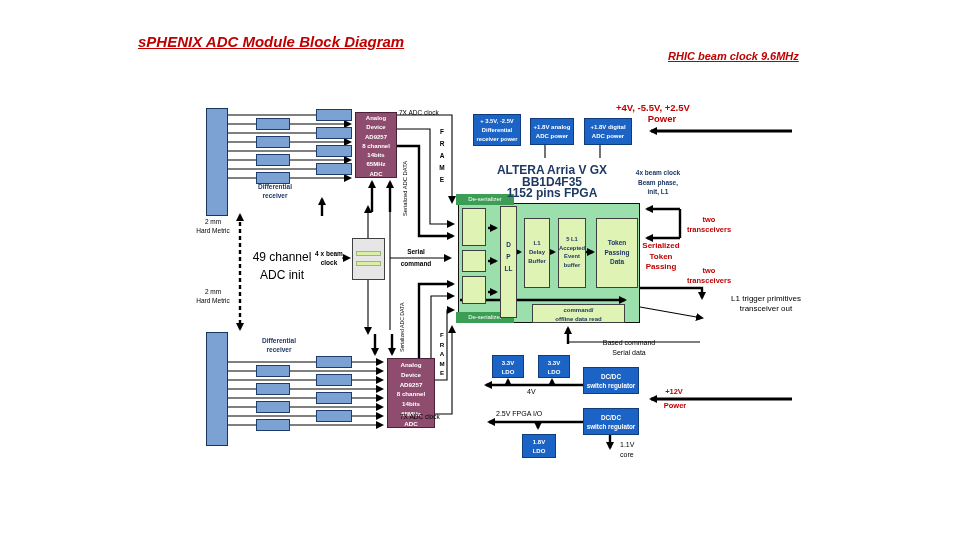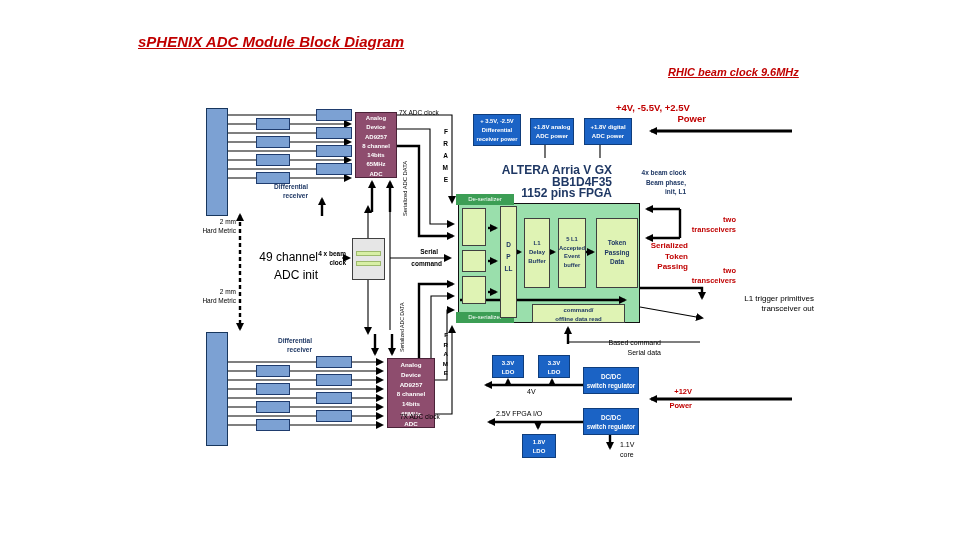--- a/index.html
+++ b/index.html
@@ -1,19 +1,19 @@
 <!DOCTYPE html>
 <html><head>
 <meta charset="utf-8">
 <style>
   html,body{margin:0;padding:0;background:#fff}
   #slide{position:relative;width:960px;height:482px;background:#fff;overflow:hidden;
          font-family:"Liberation Sans",sans-serif;}
   .t{position:absolute;color:#000;line-height:1.15;white-space:nowrap;z-index:4}
-  .c{text-align:right}
+  .c{text-align:center}
   .nv{color:#1F3864}
   .rd{color:#C00000}
   .box{position:absolute;box-sizing:border-box;z-index:3}
   .conn{background:#7CA1D3;border:1px solid #17365D}
   .sbox{background:#7CA1D3;border:1px solid #1F3C6E}
   .blue{background:#1B63C5;border:1px solid #0F3D7C;color:#fff;text-align:center;font-weight:700}
   .pale{background:#DFF3B4;border:1px solid #3F3F3F;color:#1F3864;text-align:center;font-weight:700}
   .adcblk{background:#8E4D6E;border:1px solid #4A2238;color:#fff;text-align:center;font-weight:700}
   .gray{background:#E6E6E6;border:1px solid #404040}
   .strip{background:#D8EFA5;border:1px solid #9DBA6C}
@@ -24,21 +24,21 @@
   .title{font-size:15px;font-weight:700;font-style:italic;text-decoration:underline;color:#C00000}
   .rhic{font-size:11px;font-weight:700;font-style:italic;text-decoration:underline;color:#C00000}
   .foot{color:#878787;font-size:10px}
 </style>
 </head>
 <body>
 
 <div id="slide">
 
   <div class="t title" style="left:138px;top:33px">sPHENIX ADC Module Block Diagram</div>
-  <div class="t rhic" style="left:668px;top:66px">RHIC beam clock 9.6MHz</div>
+  <div class="t rhic" style="left:668px;top:50px">RHIC beam clock 9.6MHz</div>
 
   <div class="fpga" style="left:458px;top:203px;width:182px;height:120px"></div>
 
   <svg class="wires" width="960" height="540" viewBox="0 0 960 540">
     <defs>
       <marker id="ah" viewBox="0 0 8 8" markerWidth="8" markerHeight="8" refX="6" refY="4" orient="auto-start-reverse" markerUnits="userSpaceOnUse">
         <path d="M0,0L8,4L0,8Z" fill="#000"></path>
       </marker>
     </defs>
     <g stroke="#000" stroke-width="1.1" fill="none">

